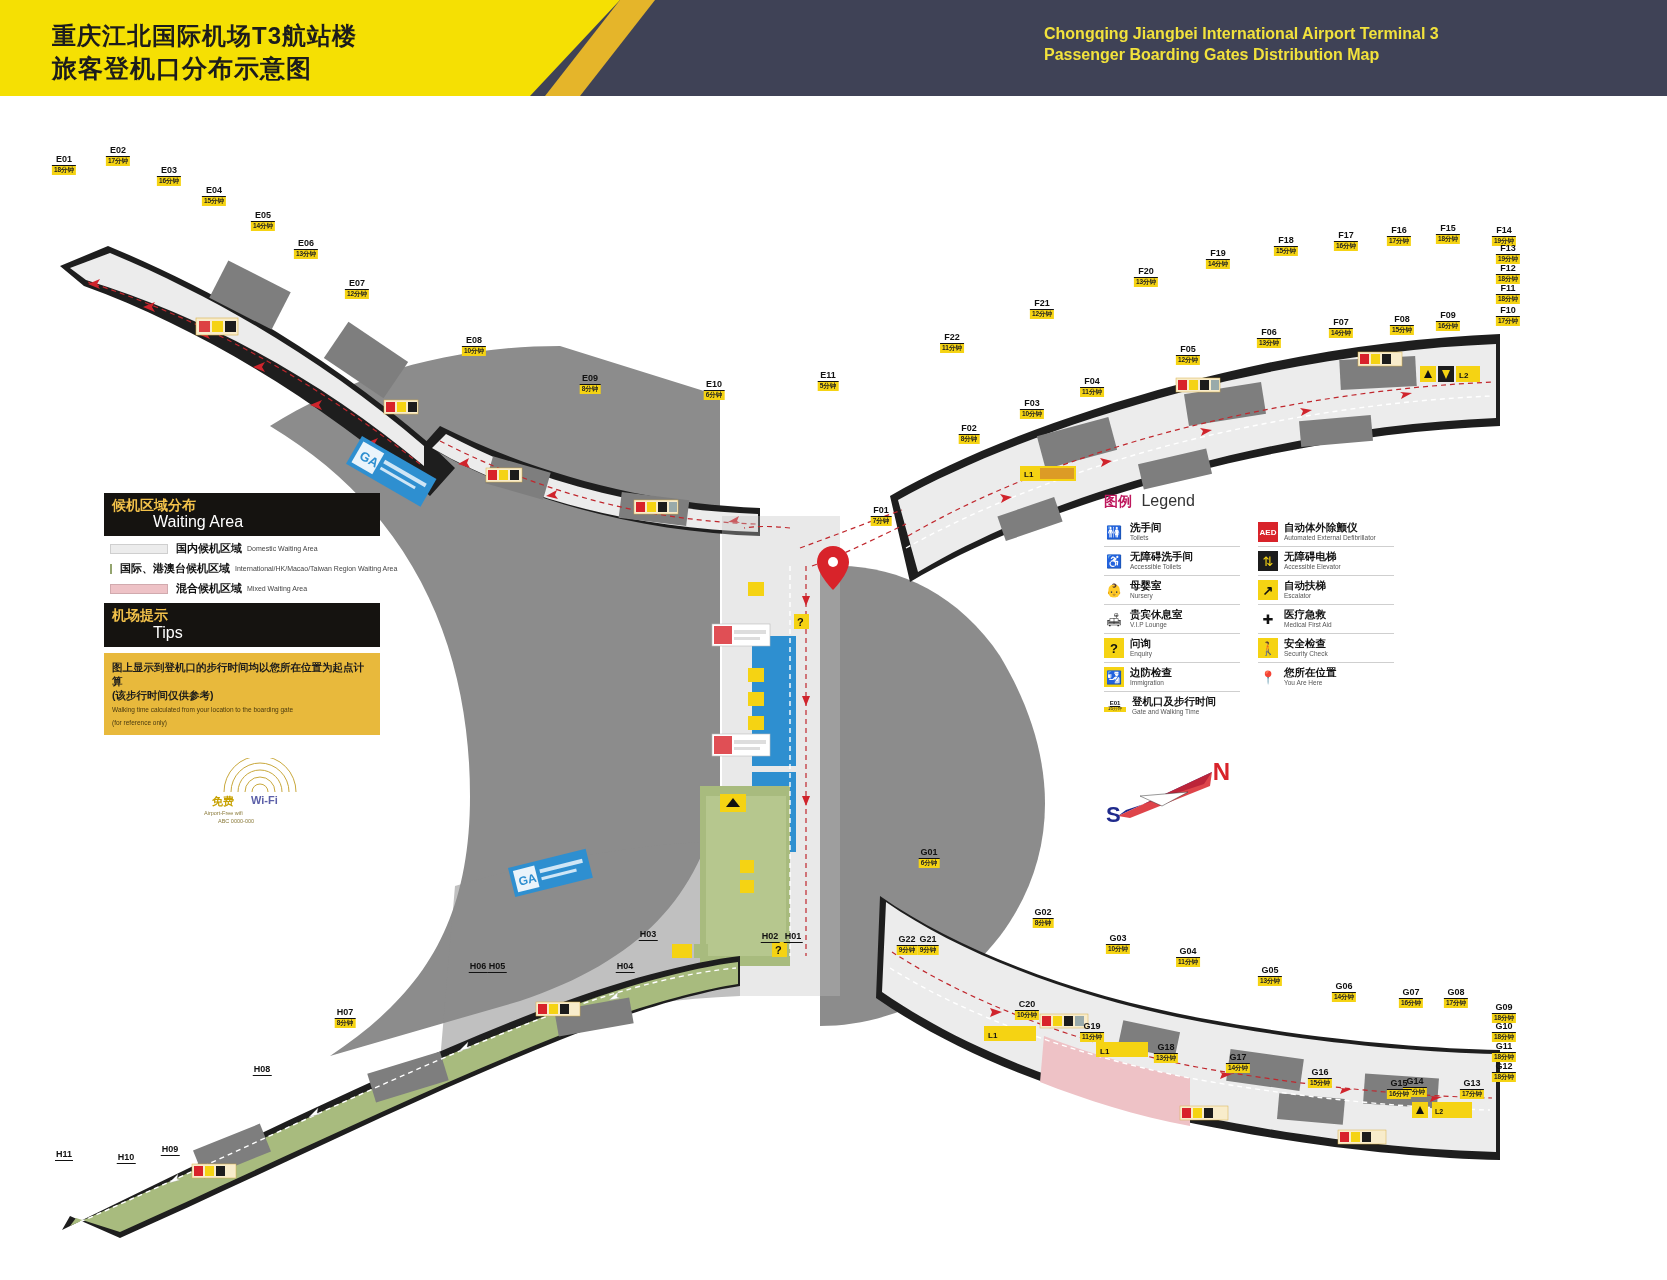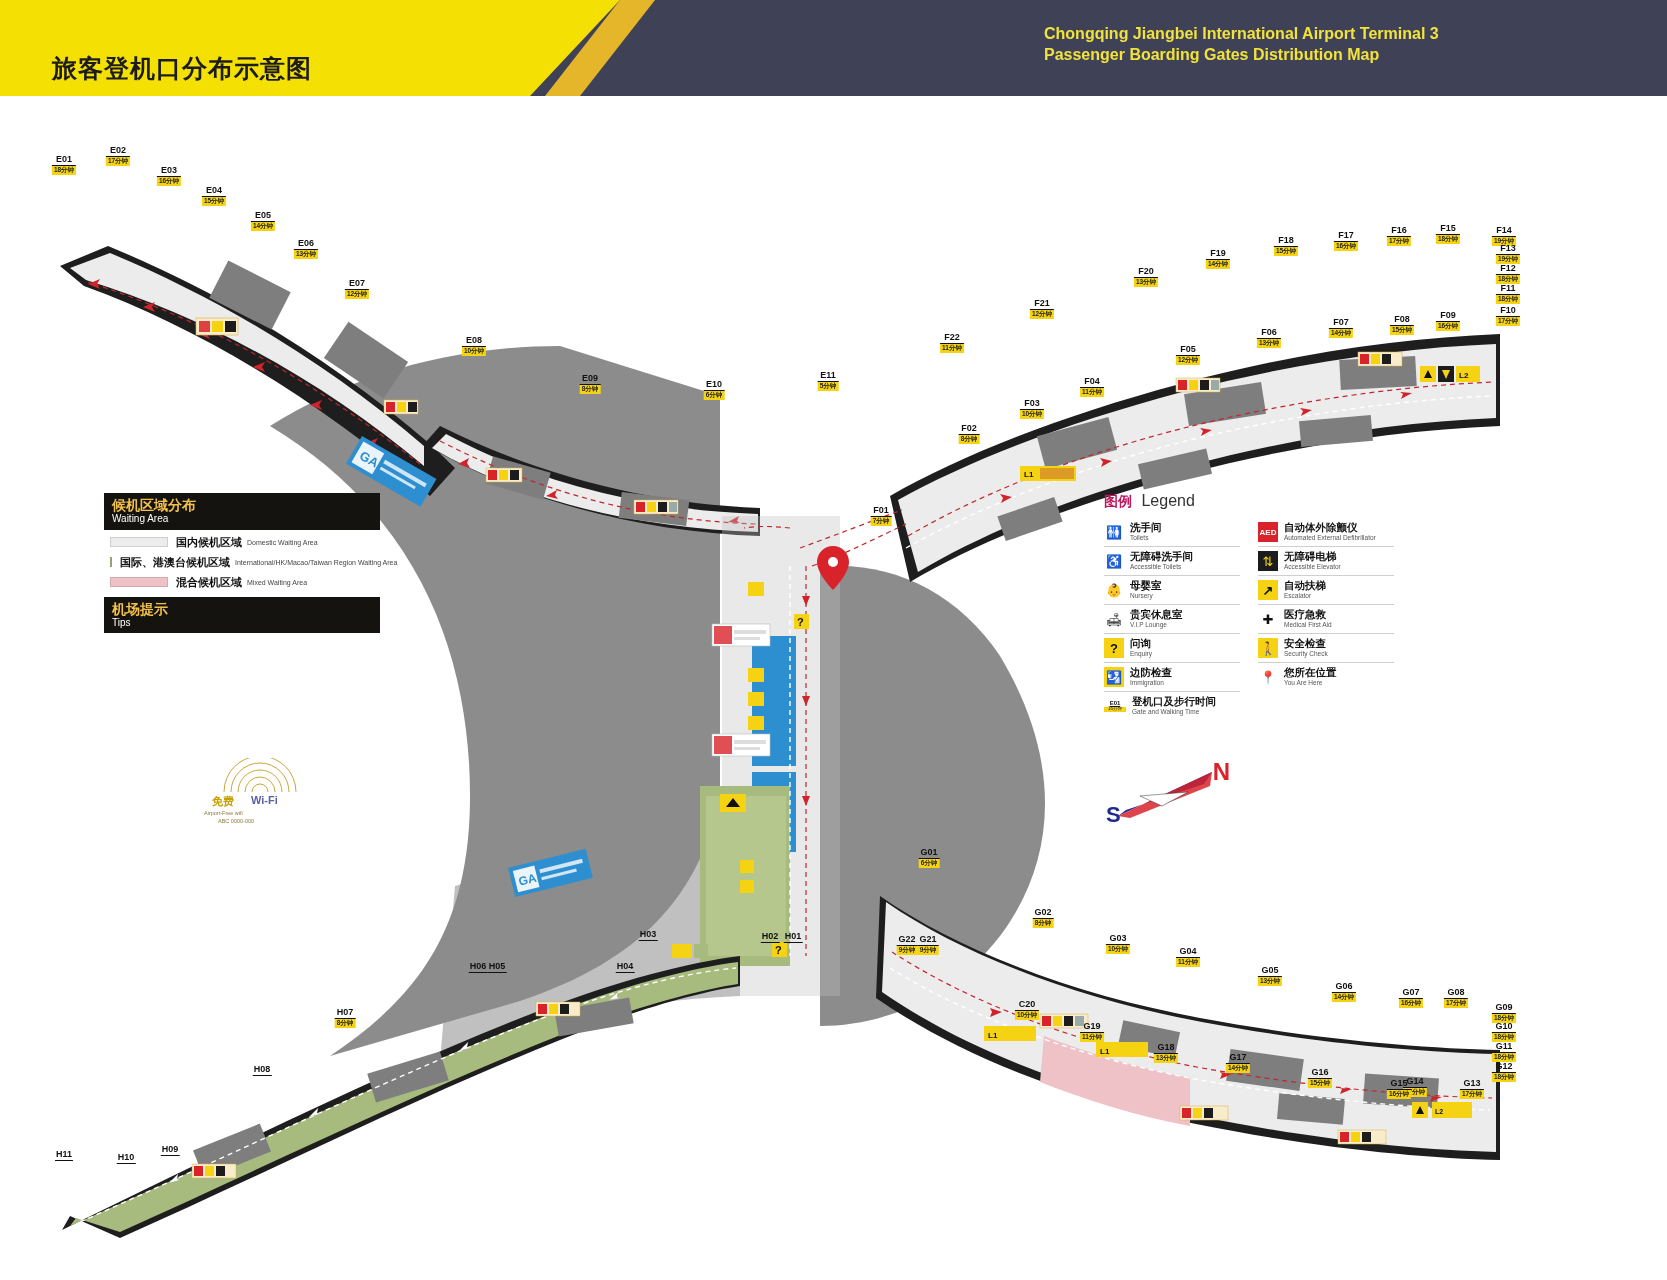--- a/index.html
+++ b/index.html
@@ -64,21 +64,21 @@
     display:block; background:#f5d313; color:#222;
     font-size:6.5px; text-align:center; padding:1px 2px; font-weight:bold;
   }
 
   
   .panel-left { position:absolute; left:104px; top:493px; width:276px; }
   .bar-black {
     background:#151310; padding:4px 8px 5px 8px;
   }
   .bar-black .cn { color:#f2c14a; font-size:14px; font-weight:bold; line-height:1.15; }
-  .bar-black .en { color:#ffffff; font-size:10px; line-height:1.15; }
+  .bar-black .en { color:#ffffff; font-size:16px; line-height:1.15;margin-left:41px; }
   .swatch-rows { background:#fff; padding:5px 0 2px 6px; }
   .swrow { display:flex; align-items:center; margin:0 0 5px 0; }
   .sw { width:58px; height:10px; margin-right:8px; border:1px solid rgba(0,0,0,.12); }
   .swrow .cn { font-size:11px; color:#111; font-weight:bold; margin-right:5px; white-space:nowrap;}
   .swrow .en { font-size:7px; color:#444; white-space:nowrap; }
 
   .route-box { background:#e8b93c; padding:6px 0 6px 6px; }
   .route-box .swrow { margin-bottom:5px; }
   .dash { width:58px; height:4px; margin-right:8px; display:flex; gap:3px; }
   .dash i { flex:1 1 auto; height:4px; display:block; }
@@ -129,20 +129,21 @@
   .compass .n { position:absolute; right:0px; top:0px; font-size:24px; font-weight:bold; color:#d8232a; }
   .compass .s { position:absolute; left:6px; bottom:0px; font-size:22px; font-weight:bold; color:#1f2a8c; }
 </style>
 </head>
 <body>
 
 <div class="header">
   <div class="hdr-dark"></div>
   <div class="hdr-yellow"></div>
   <div class="hdr-gold"></div>
+  <div class="hdr-cn">重庆江北国际机场T3航站楼</div>
   <div class="hdr-cn2">旅客登机口分布示意图</div>
   <div class="hdr-en1">Chongqing Jiangbei International Airport Terminal 3</div>
   <div class="hdr-en2">Passenger Boarding Gates Distribution Map</div>
 </div>
 
 <div class="map">
 <svg width="1667" height="1184" viewBox="0 0 1667 1184" xmlns="http://www.w3.org/2000/svg">
   <defs>
     <marker id="arrowRed" markerWidth="7" markerHeight="7" refX="4" refY="3" orient="auto">
       <path d="M0,0 L6,3 L0,6 z" fill="#d0242c"></path>
@@ -718,20 +719,26 @@
       <span class="en">Mixed Waiting Area</span>
     </div>
   </div>
 
 
   <div class="bar-black">
     <div class="cn">机场提示</div>
     <div class="en">Tips</div>
   </div>
 
+  <div class="note-box">
+    <div class="cn">图上显示到登机口的步行时间均以您所在位置为起点计算</div>
+    <div class="cn">(该步行时间仅供参考)</div>
+    <div class="en">Walking time calculated from your location to the boarding gate</div>
+    <div class="en">(for reference only)</div>
+  </div>
 </div>
 
 <div class="wifi">
   <svg width="112" height="40" style="position:absolute;left:8px;top:0">
     <g fill="none" stroke="#c9a83c" stroke-width="1">
       <path d="M20,34 a36,36 0 0 1 72,0"></path>
       <path d="M27,34 a29,29 0 0 1 58,0"></path>
       <path d="M34,34 a22,22 0 0 1 44,0"></path>
       <path d="M41,34 a15,15 0 0 1 30,0"></path>
       <path d="M48,34 a8,8 0 0 1 16,0"></path>

